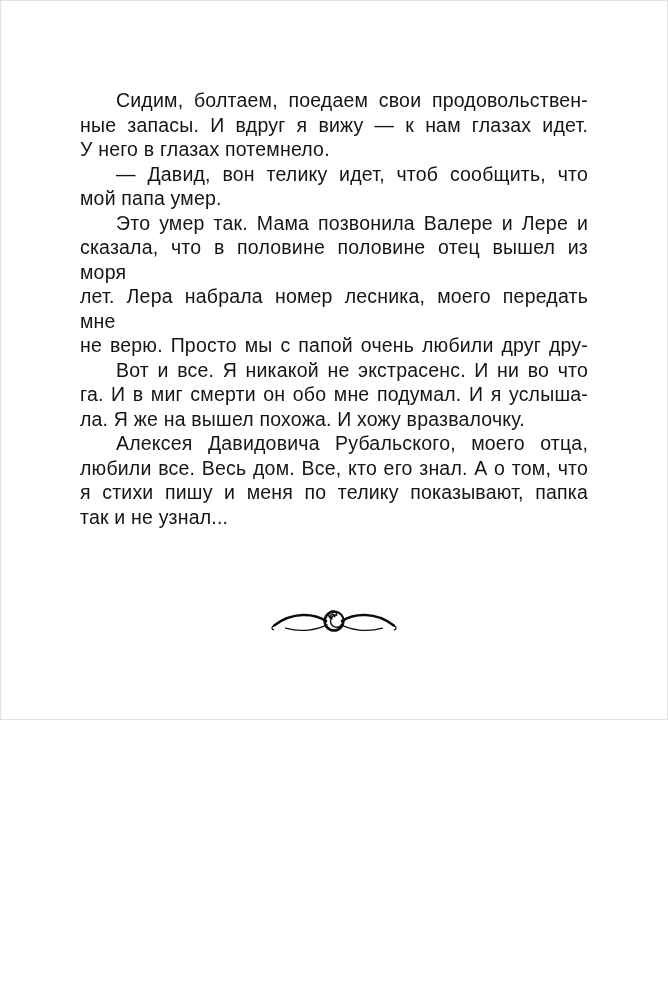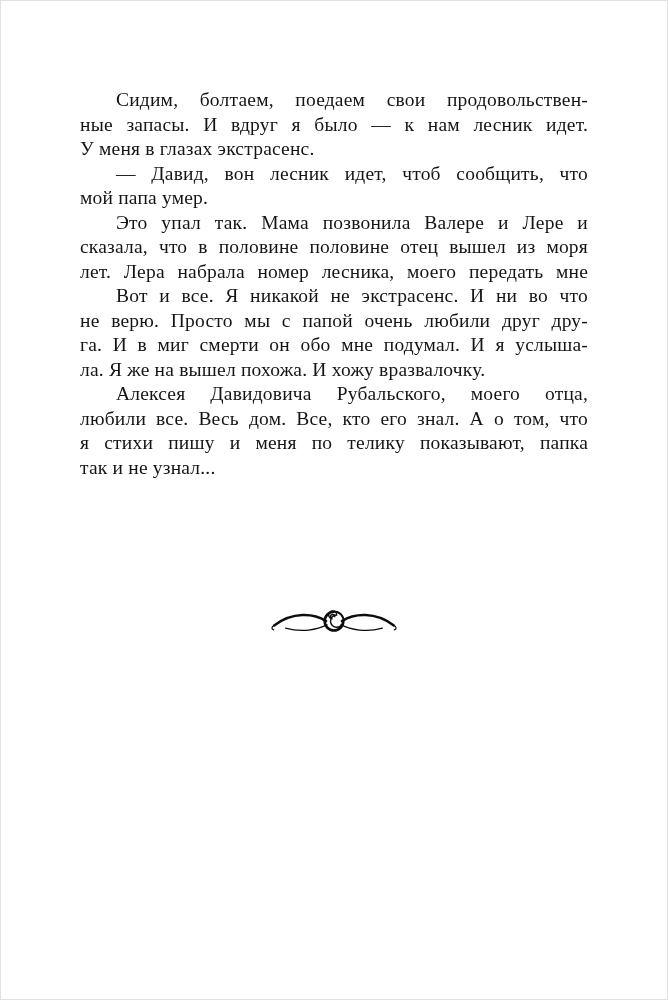--- a/index.html
+++ b/index.html
@@ -3,24 +3,24 @@
 <meta charset="utf-8">
 <style>
   html, body {
     margin: 0;
     padding: 0;
     background: #ffffff;
   }
   .page {
     position: relative;
     width: 668px;
-    height: 1000px;
+    height: 720px;
     background: #ffffff;
     box-shadow: inset 0 0 0 1px #e2e2e2;
-    font-family: Liberation Serif, serif;
+    font-family: Liberation Sans, sans-serif;
     color: #151515;
     overflow: hidden;
   }
   .text-block {
     position: absolute;
     left: 80px;
     top: 88px;
     width: 508px;
     font-size: 19.5px;
     line-height: 24.5px;
@@ -50,35 +50,35 @@
   }
 </style>
 </head>
 <body>
 
 <div class="page">
 
   <div class="text-block">
       <div class="paragraph">
         <div class="line first">Сидим, болтаем, поедаем свои продовольствен-</div>
-        <div class="line">ные запасы. И вдруг я было — к нам лесник идет.</div>
-        <div class="line last">У меня в глазах экстрасенс.</div>
+        <div class="line">ные запасы. И вдруг я вижу — к нам глазах идет.</div>
+        <div class="line last">У него в глазах потемнело.</div>
       </div>
       <div class="paragraph">
-        <div class="line first">— Давид, вон лесник идет, чтоб сообщить, что</div>
+        <div class="line first">— Давид, вон телику идет, чтоб сообщить, что</div>
         <div class="line last">мой папа умер.</div>
       </div>
       <div class="paragraph">
-        <div class="line first">Это упал так. Мама позвонила Валере и Лере и</div>
+        <div class="line first">Это умер так. Мама позвонила Валере и Лере и</div>
         <div class="line">сказала, что в половине половине отец вышел из моря</div>
         <div class="line">лет. Лера набрала номер лесника, моего передать мне</div>
       </div>
       <div class="paragraph">
+        <div class="line">не верю. Просто мы с папой очень любили друг дру-</div>
         <div class="line first">Вот и все. Я никакой не экстрасенс. И ни во что</div>
-        <div class="line">не верю. Просто мы с папой очень любили друг дру-</div>
         <div class="line">га. И в миг смерти он обо мне подумал. И я услыша-</div>
         <div class="line last">ла. Я же на вышел похожа. И хожу вразвалочку.</div>
       </div>
       <div class="paragraph">
         <div class="line first">Алексея Давидовича Рубальского, моего отца,</div>
         <div class="line">любили все. Весь дом. Все, кто его знал. А о том, что</div>
         <div class="line">я стихи пишу и меня по телику показывают, папка</div>
         <div class="line last">так и не узнал...</div>
       </div>
     </div>

